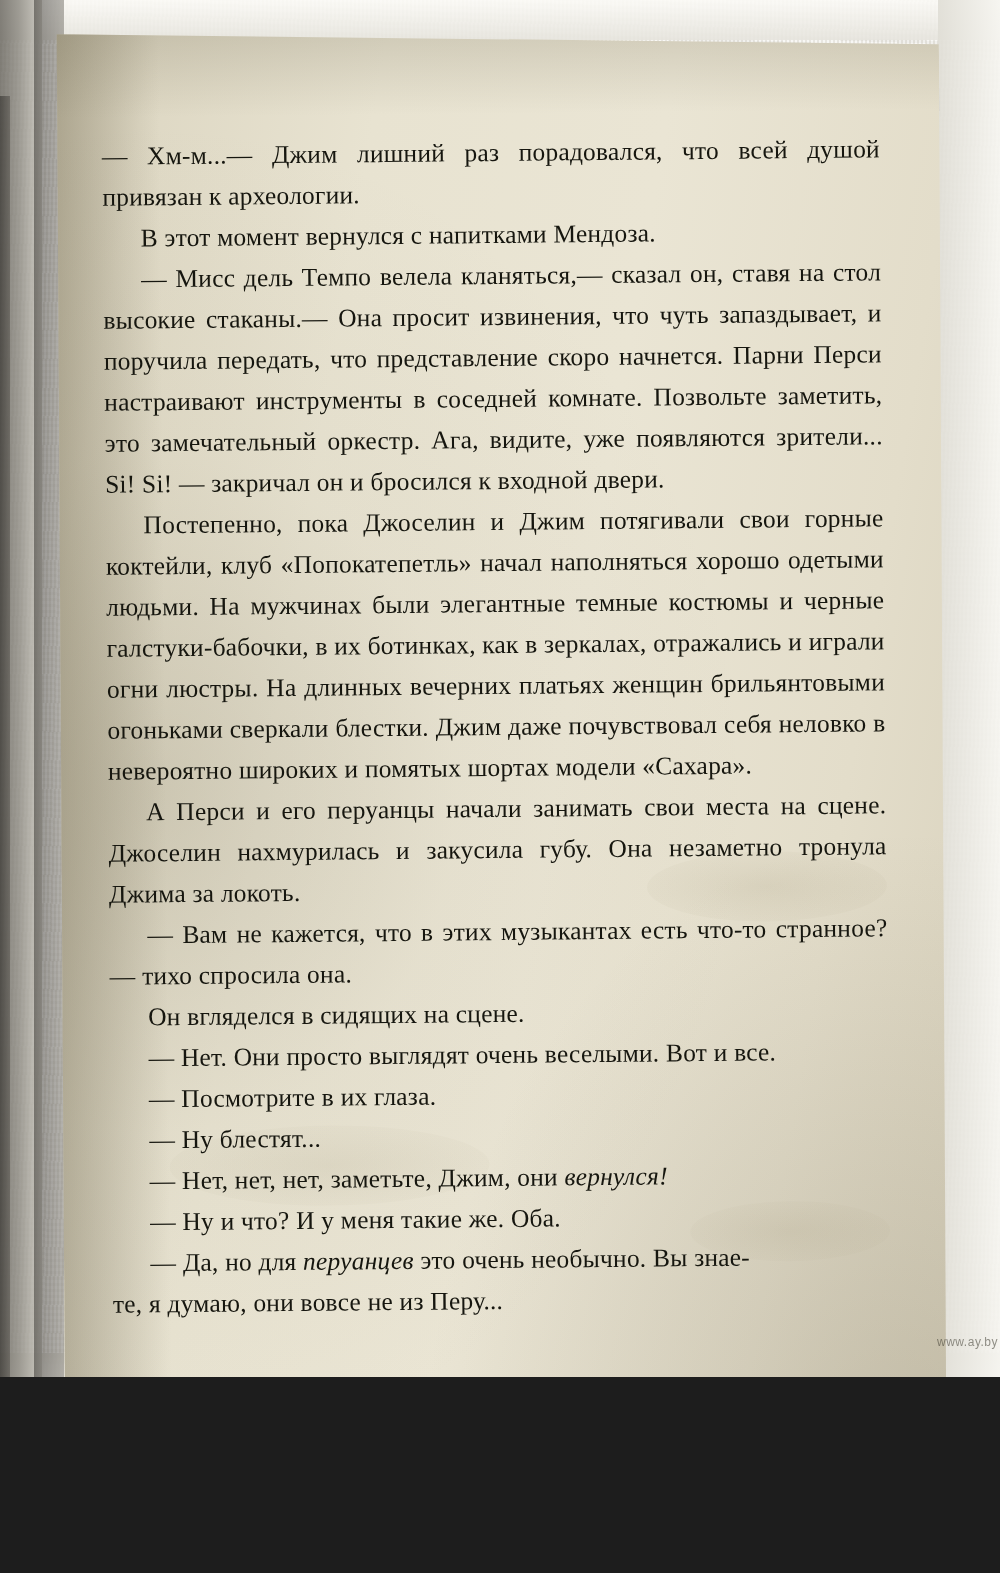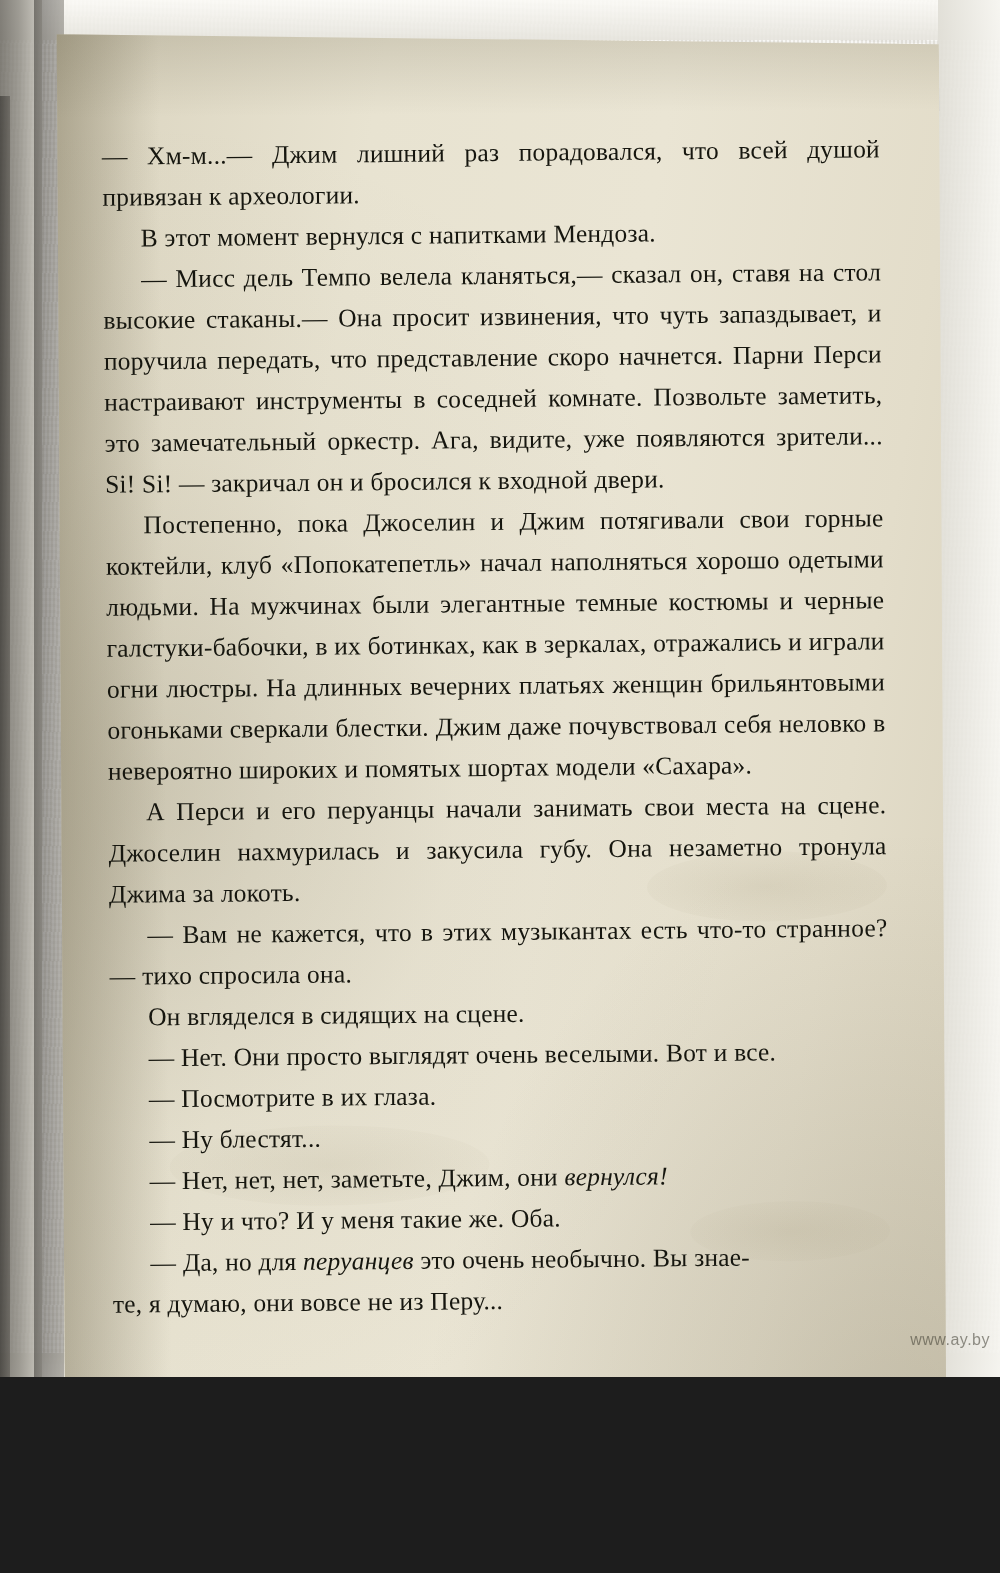--- a/index.html
+++ b/index.html
@@ -115,24 +115,24 @@
     bottom: 128px;
     text-align: center;
     font-family: "Liberation Serif", serif;
     font-size: 22px;
     color: #22221a;
     z-index: 2;
   }
 
   .watermark {
     position: absolute;
-    right: 10px;
+    right: 2px;
     bottom: 28px;
     font-family: "Liberation Sans", sans-serif;
-    font-size: 16px;
+    font-size: 12px;
     color: rgba(60,58,48,0.55);
     letter-spacing: 0.5px;
     z-index: 3;
   }
 
   
   .blotch {
     position: absolute;
     border-radius: 50%;
     pointer-events: none;

